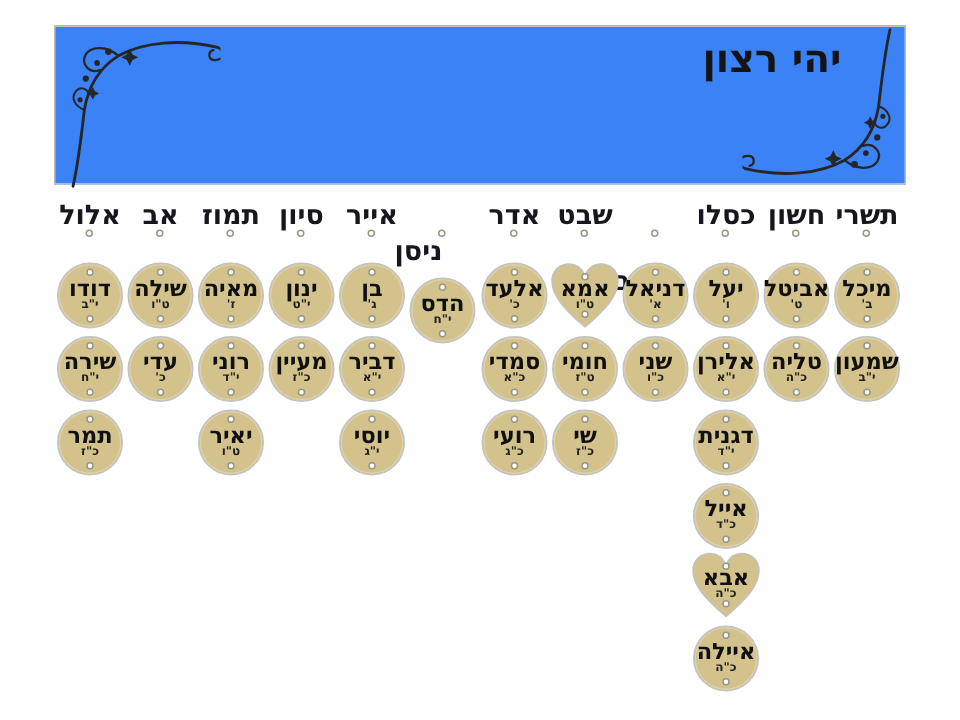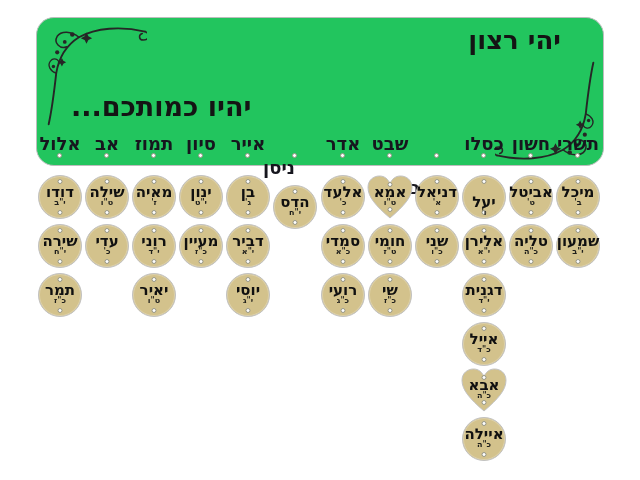--- a/index.html
+++ b/index.html
@@ -1,22 +1,22 @@
 <!DOCTYPE html>
 <html><head>
 <meta charset="utf-8">
 <style>
   html,body{margin:0;padding:0;background:#ffffff;}
   .stage{
     position:relative;width:640px;height:480px;overflow:hidden;background:#ffffff;
     font-family:"DejaVu Sans","Liberation Sans",sans-serif;
   }
   .plaque{
-    position:absolute;left:36px;top:17px;width:568px;height:149px;
-    background:#22c55e;border:1px solid #bdbdbd;border-radius:18px;
+    position:absolute;left:36px;top:17px;width:568px;height:106px;
+    background:#3b82f6;border:1px solid #bdbdbd;border-radius:0;
     box-sizing:border-box;
   }
   .title-line{
     position:absolute;color:#141414;white-space:nowrap;direction:rtl;
     font-size:26px;line-height:30px;font-weight:bold;
   }
   .title-line.l1{top:7px;right:42px;}
   .title-line.l2{top:40px;right:60px;}
   .title-line.l3{top:74px;left:34px;font-size:27px;}
   .flourish{position:absolute;width:104px;height:104px;}
@@ -78,21 +78,20 @@
       <path d="M38,14 C30,7 19,7 15,13 C11,20 18,27 25,24" stroke-width="1.6"></path>
       <path d="M14,52 C8,50 4,44 8,39 C11,35 17,37 17,42" stroke-width="1.4"></path>
       <circle cx="31" cy="11" r="2.4" fill="#262626" stroke="none"></circle>
       <circle cx="23" cy="19" r="2" fill="#262626" stroke="none"></circle>
       <circle cx="15" cy="30" r="2.2" fill="#262626" stroke="none"></circle>
       <circle cx="11" cy="45" r="1.8" fill="#262626" stroke="none"></circle>
       <path d="M46,9 l2,4 l4,2 l-4,2 l-2,4 l-2,-4 l-4,-2 l4,-2 z" fill="#262626" stroke="none"></path>
       <path d="M20,36 l1.5,3 l3,1.5 l-3,1.5 l-1.5,3 l-1.5,-3 l-3,-1.5 l3,-1.5 z" fill="#262626" stroke="none"></path>
     </svg>
     <div class="title-line l1">יהי רצון</div>
-    <div class="title-line l3">יהיו כמותכם...</div>
   </div>
   <div id="columns">
       <div class="month-label" style="left: 543px;">תשרי</div>
       <span class="hole plaque-hole" style="left: 575px;"></span>
       <div class="disc circle" style="left: 556px; top: 175px;">
         <span class="hole hole-top"></span>
         <div class="disc-name">מיכל</div>
         <div class="disc-date">ב'</div>
         <span class="hole hole-bottom"></span>
       </div>
@@ -111,21 +110,21 @@
         <span class="hole hole-bottom"></span>
       </div>
       <div class="disc circle" style="left: 509px; top: 224px;">
         <span class="hole hole-top"></span>
         <div class="disc-name">טליה</div>
         <div class="disc-date">כ"ה</div>
         <span class="hole hole-bottom"></span>
       </div>
       <div class="month-label" style="left: 449px;">כסלו</div>
       <span class="hole plaque-hole" style="left: 481px;"></span>
-      <div class="disc circle" style="left: 462px; top: 175px; justify-content: flex-end;">
+      <div class="disc circle" style="left: 462px; top: 175px;">
         <span class="hole hole-top"></span>
         <div class="disc-name">יעל</div>
         <div class="disc-date">ו'</div>
         <span class="hole hole-bottom"></span>
       </div>
       <div class="disc circle" style="left: 462px; top: 224px;">
         <span class="hole hole-top"></span>
         <div class="disc-name">אלירן</div>
         <div class="disc-date">י"א</div>
         <span class="hole hole-bottom"></span>

